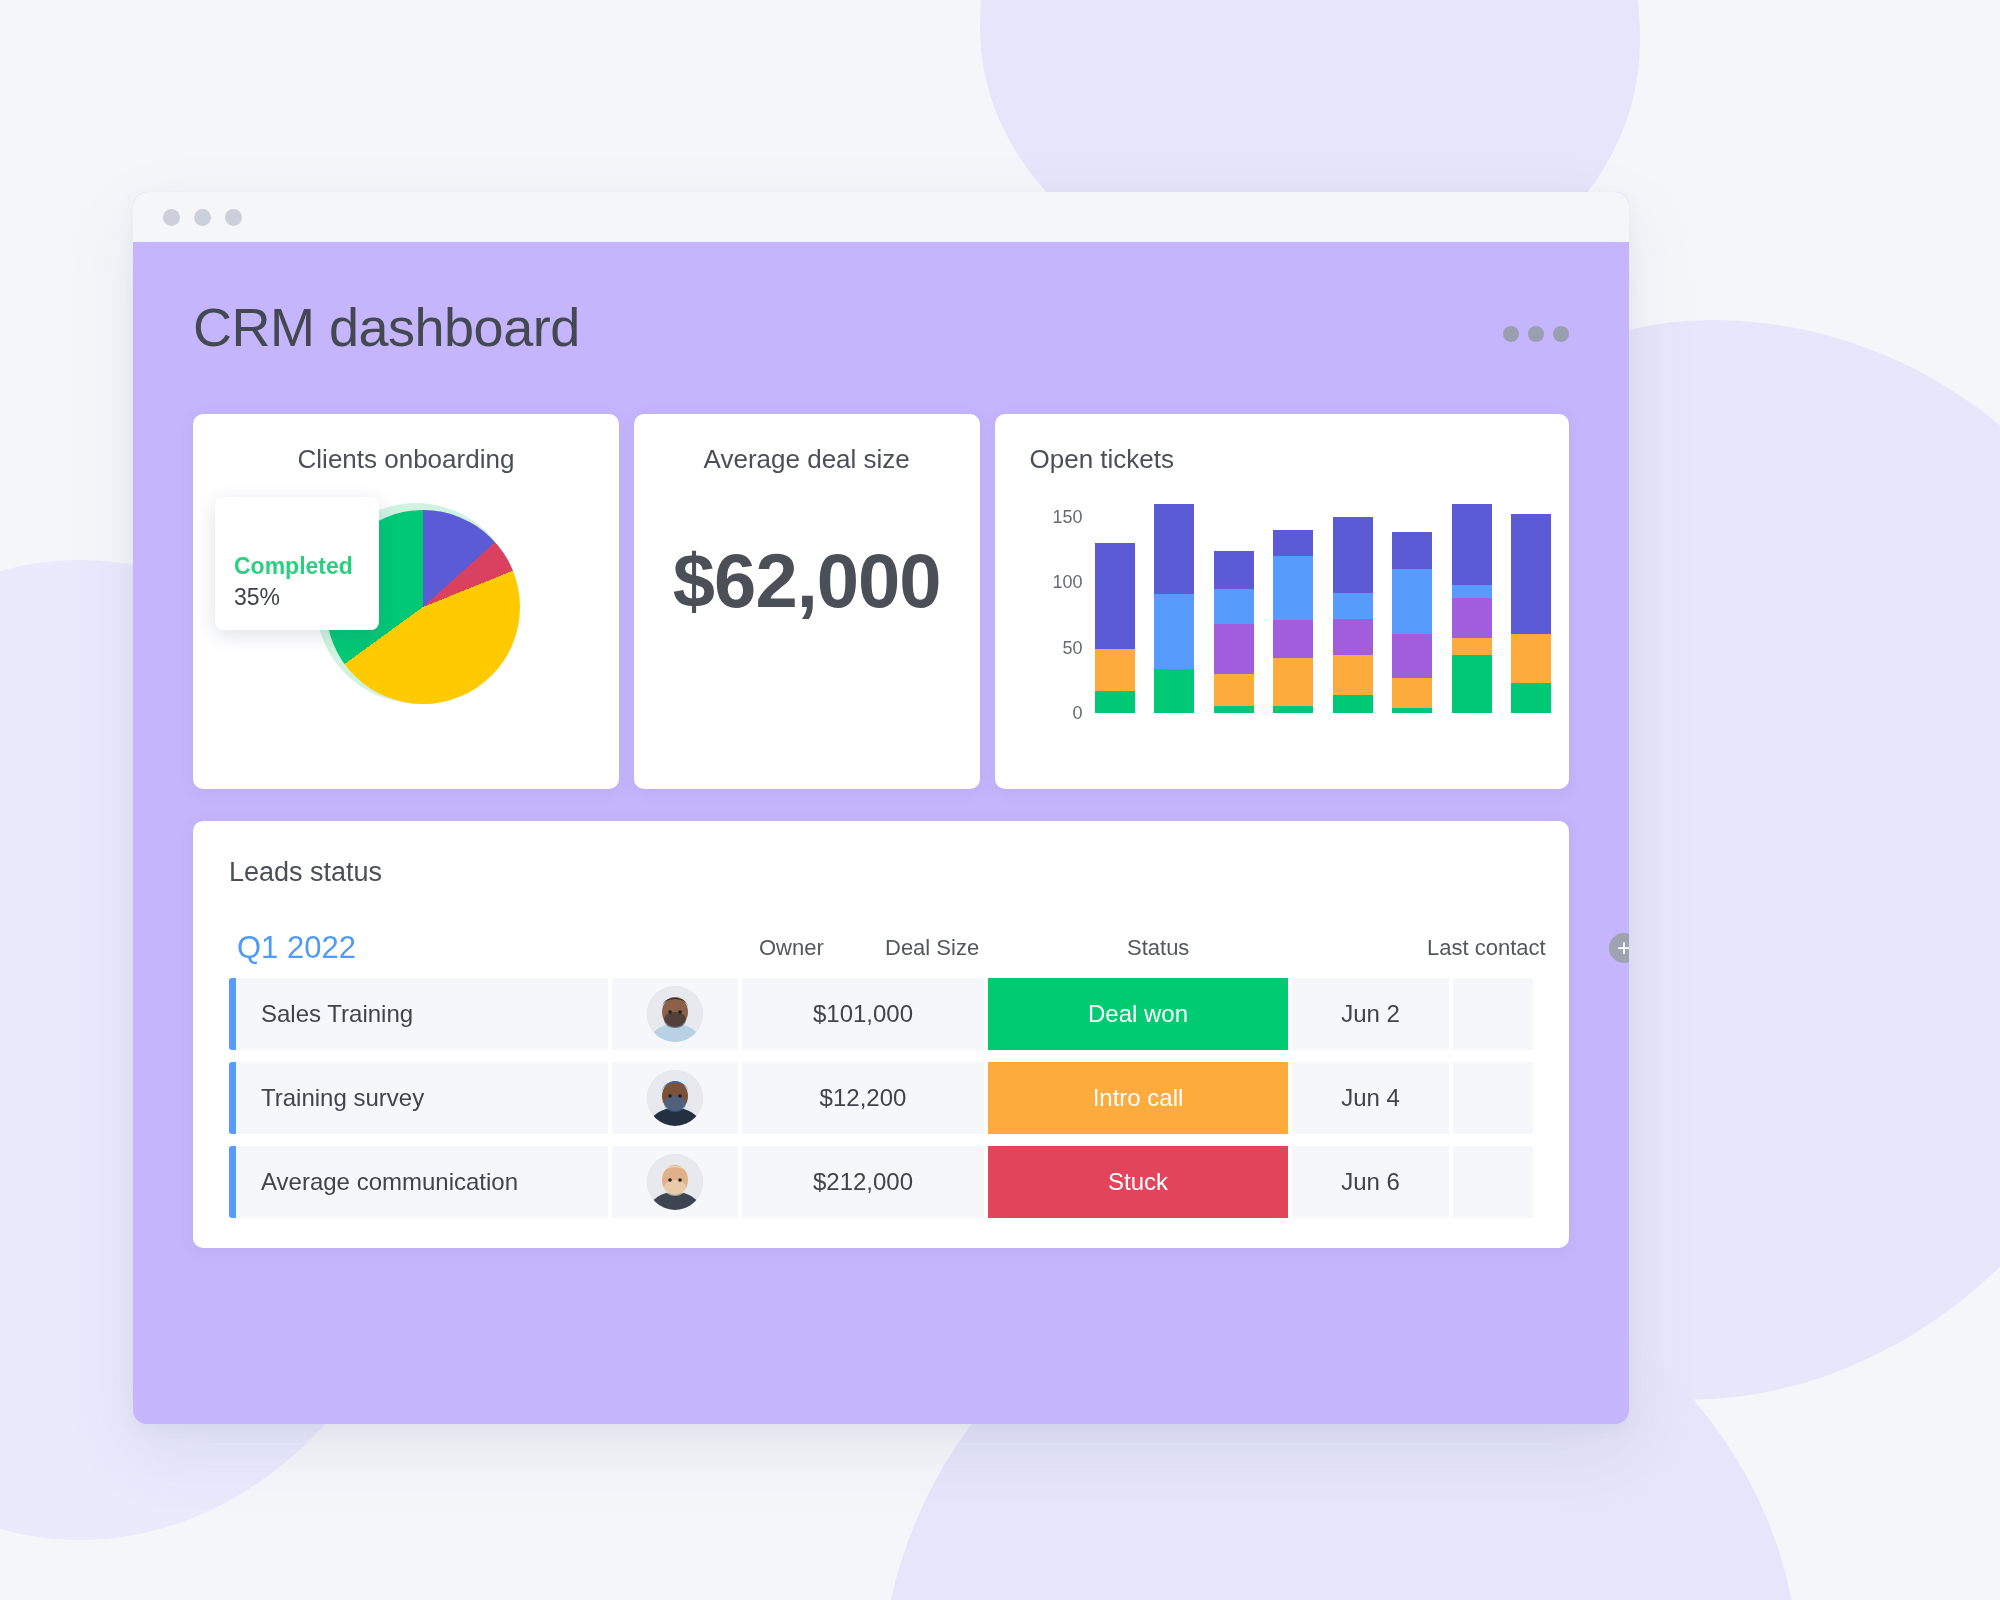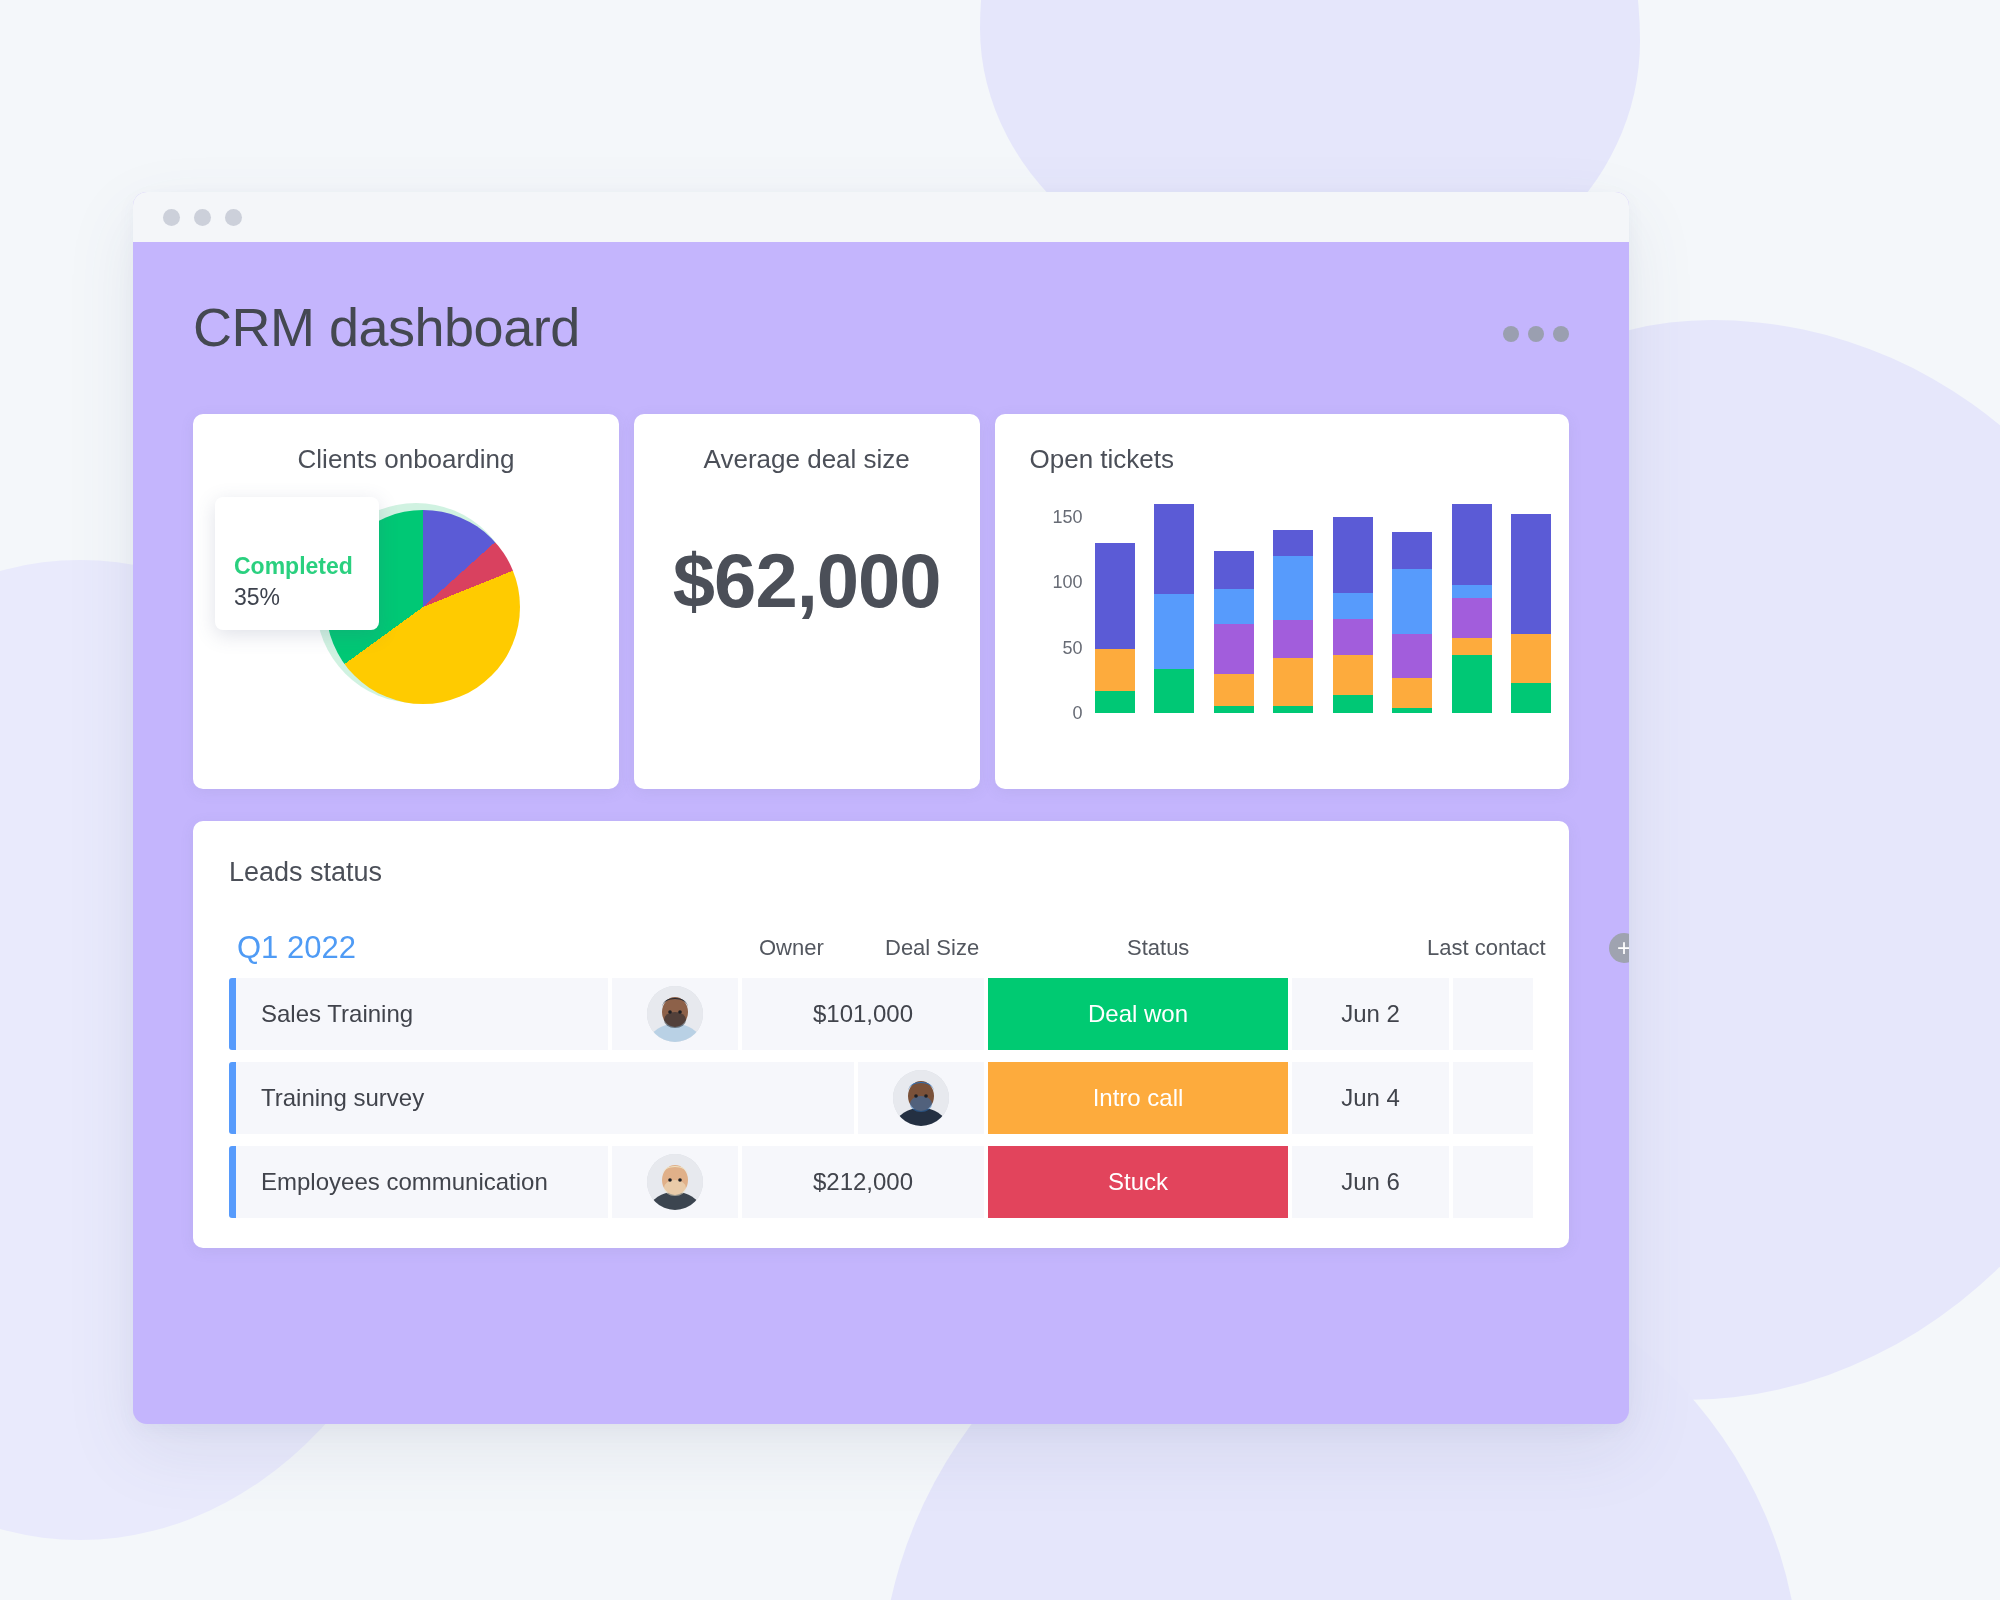--- a/index.html
+++ b/index.html
@@ -400,27 +400,28 @@
                     <rect width="56" height="56" fill="#e7e9ee"></rect>
                     <path d="M0 56 C6 42 18 38 28 38 C38 38 50 42 56 56 Z" fill="#243042"></path>
                     <ellipse cx="28" cy="26" rx="13" ry="15" fill="#7a5139"></ellipse>
                     <path d="M15 22 C15 10 41 10 41 22 C41 16 36 12 28 12 C20 12 15 16 15 22 Z" fill="#2f6fb5"></path>
                     <ellipse cx="28" cy="34" rx="11" ry="8" fill="#2f6fb5" opacity="0.55"></ellipse>
                     <circle cx="23" cy="26" r="1.8" fill="#1d1f24"></circle>
                     <circle cx="33" cy="26" r="1.8" fill="#1d1f24"></circle>
                   </svg>
                 </div>
               </div>
+              <div class="cell cell-deal">$12,200</div>
               <div class="cell cell-status" style="background:#fdab3d">Intro call</div>
               <div class="cell cell-last">Jun 4</div>
               <div class="cell cell-end"></div>
             </div>
             <div class="row">
               <div class="row-accent"></div>
-              <div class="cell cell-name">Employees communication</div>
+              <div class="cell cell-name">Average communication</div>
               <div class="cell cell-owner">
                 <div class="avatar">
                   <svg viewBox="0 0 56 56">
                     <rect width="56" height="56" fill="#e7e9ee"></rect>
                     <path d="M0 56 C6 42 18 38 28 38 C38 38 50 42 56 56 Z" fill="#3c4550"></path>
                     <ellipse cx="28" cy="26" rx="13" ry="15" fill="#e0b089"></ellipse>
                     <path d="M15 22 C15 10 41 10 41 22 C41 16 36 12 28 12 C20 12 15 16 15 22 Z" fill="#f0e2c2"></path>
                     <ellipse cx="28" cy="34" rx="11" ry="8" fill="#f0e2c2" opacity="0.55"></ellipse>
                     <circle cx="23" cy="26" r="1.8" fill="#1d1f24"></circle>
                     <circle cx="33" cy="26" r="1.8" fill="#1d1f24"></circle>

